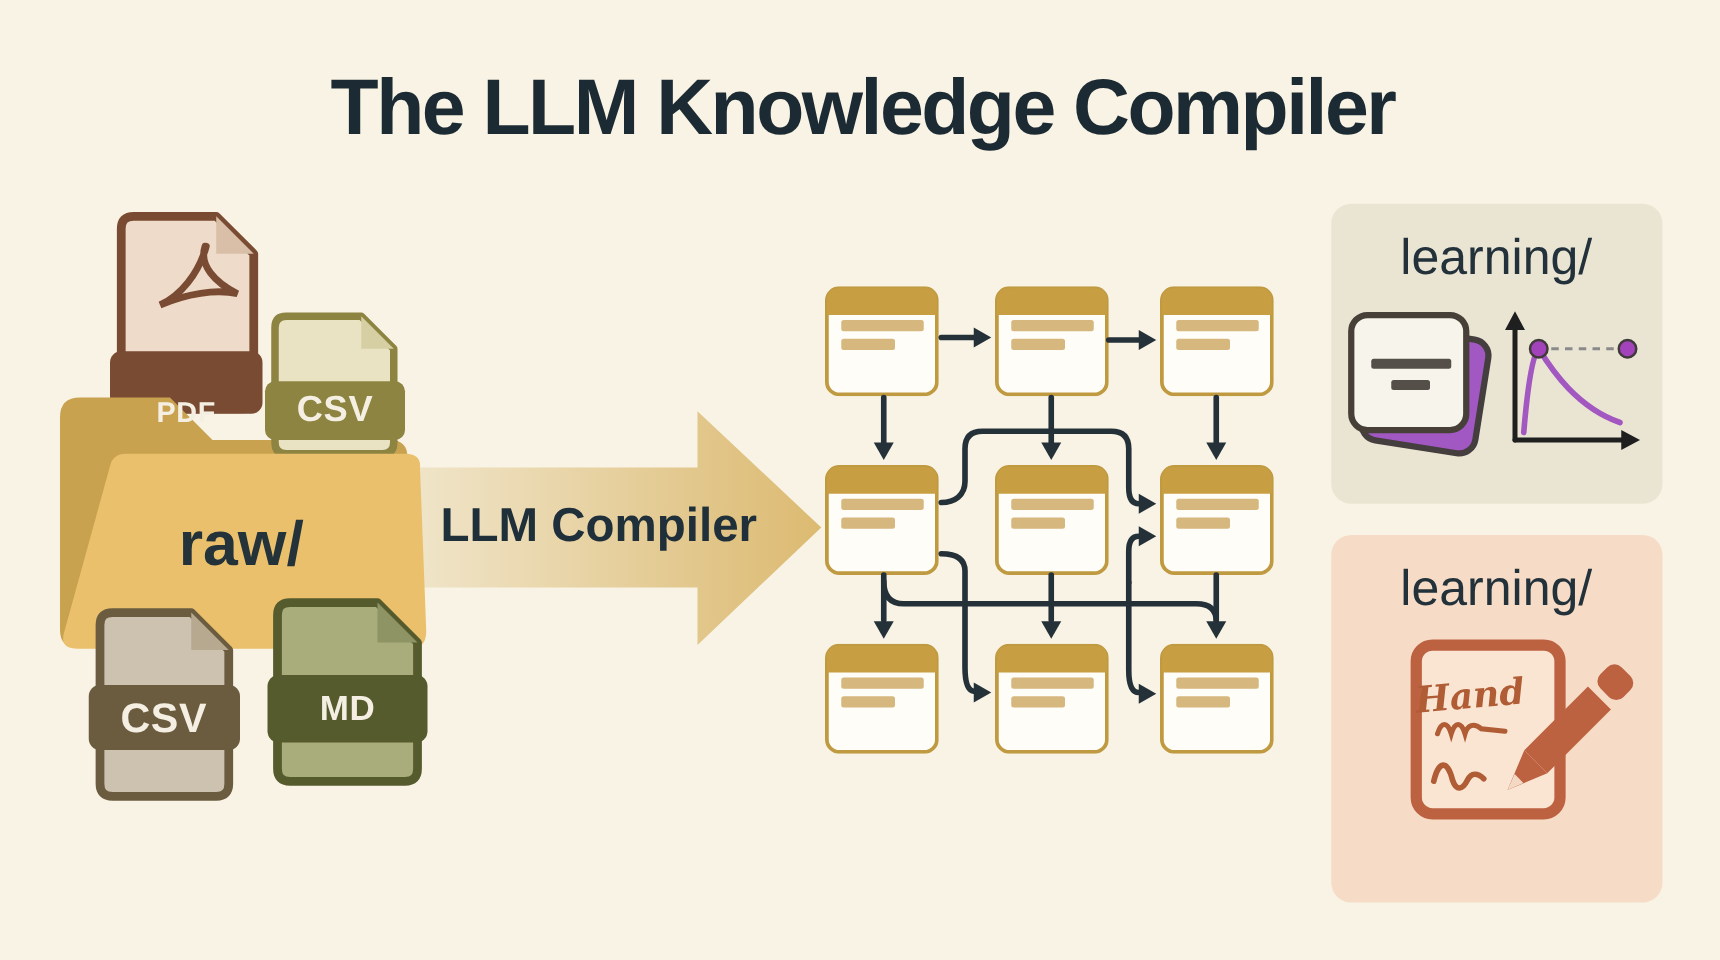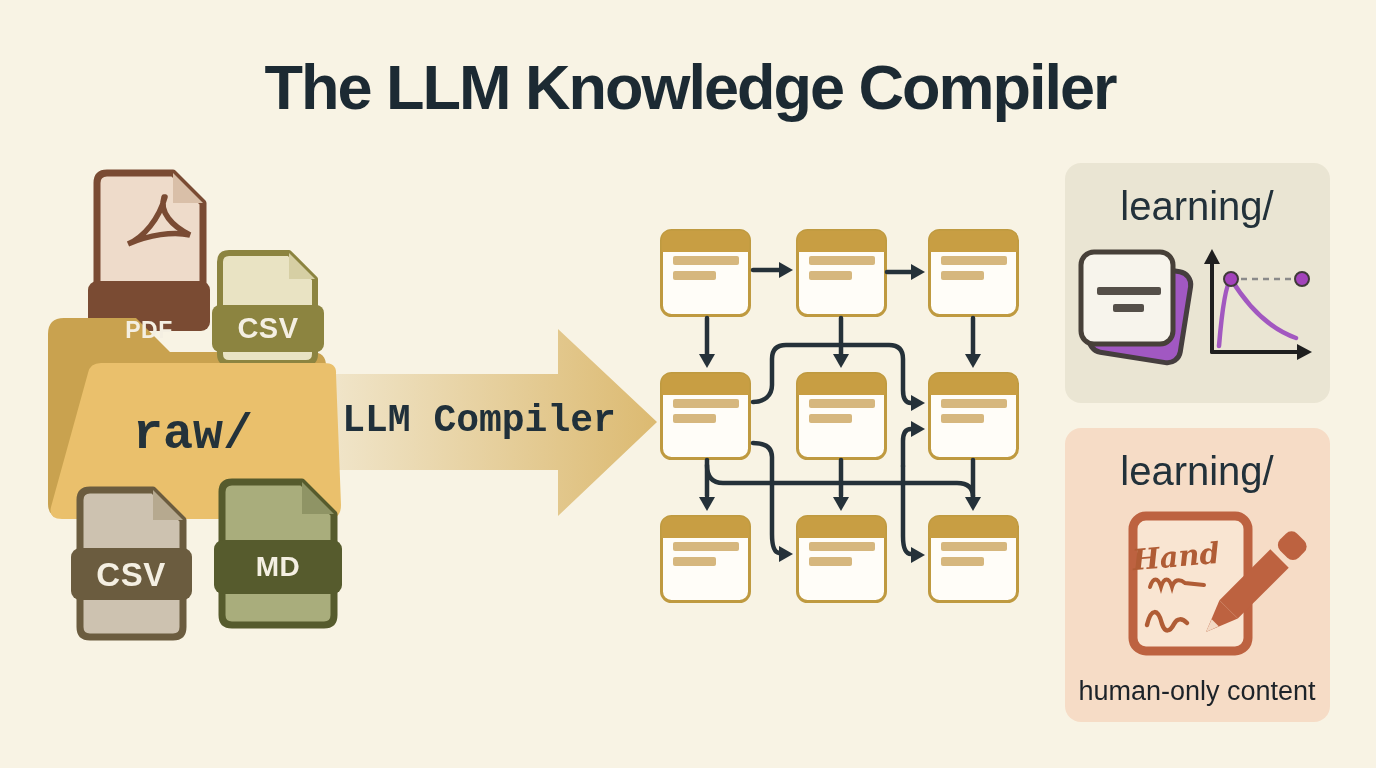--- a/index.html
+++ b/index.html
@@ -143,32 +143,31 @@
   <g transform="rotate(45 1206 632)">
     <polygon points="1206,632 1193,600 1219,600" fill="#bd6240"></polygon>
     <polygon points="1206,632 1201,619 1211,619" fill="#f3d9c4"></polygon>
     <rect x="1193" y="528" width="26" height="72" fill="#bd6240"></rect>
     <rect x="1193" y="498" width="26" height="24" rx="8" fill="#bd6240"></rect>
   </g>
 </svg>
 
   <div class="label t-main" style="left:690px;top:87px;">The LLM Knowledge Compiler</div>
 
-  <div class="label t-raw" style="left:193px;top:435px;font-family:Liberation Mono, monospace;">raw/</div>
+  <div class="label t-raw" style="left:193px;top:435px;">raw/</div>
 
-  <div class="label t-arrow" style="left:479px;top:421px;font-family:Liberation Mono, monospace;">LLM Compiler</div>
+  <div class="label t-arrow" style="left:479px;top:421px;">LLM Compiler</div>
 
   <div class="label t-badge" style="left:149px;top:320px;font-size:23px;margin-top:10px;">PDF</div>
 
   <div class="label t-badge" style="left:268px;top:328px;font-size:29px;">CSV</div>
 
   <div class="label t-badge" style="left:131px;top:574px;font-size:33px;">CSV</div>
 
   <div class="label t-badge" style="left:278px;top:567px;font-size:28px;">MD</div>
 
   <div class="label t-panel" style="left:1197px;top:206px;">learning/</div>
 
   <div class="label t-panel" style="left:1197px;top:471px;">learning/</div>
 
   <div class="label t-hand" style="left:1176px;top:557px;">Hand</div>
 
-  <div class="label t-caption" style="left:1197px;top:691px;">human-only content</div>
 </div>
 
 </body></html>

